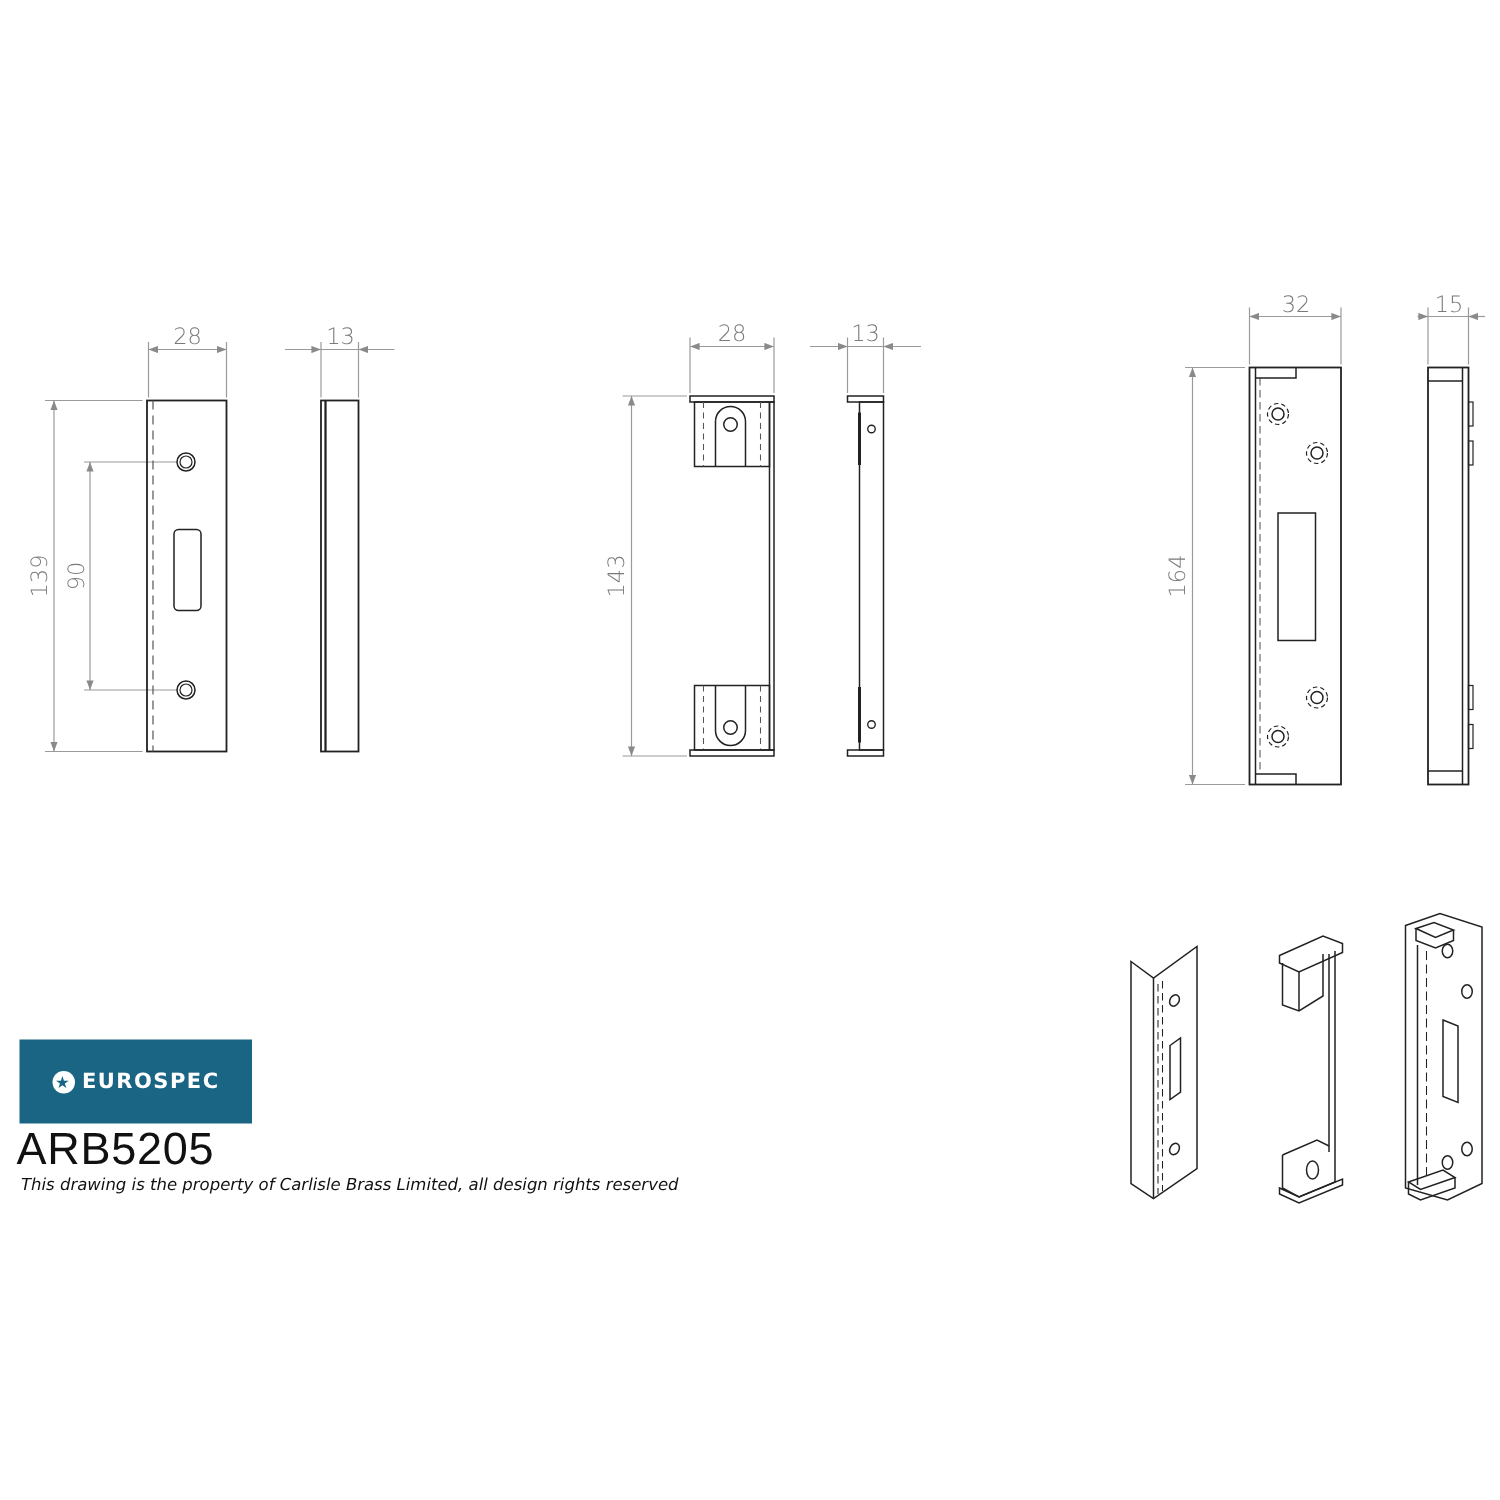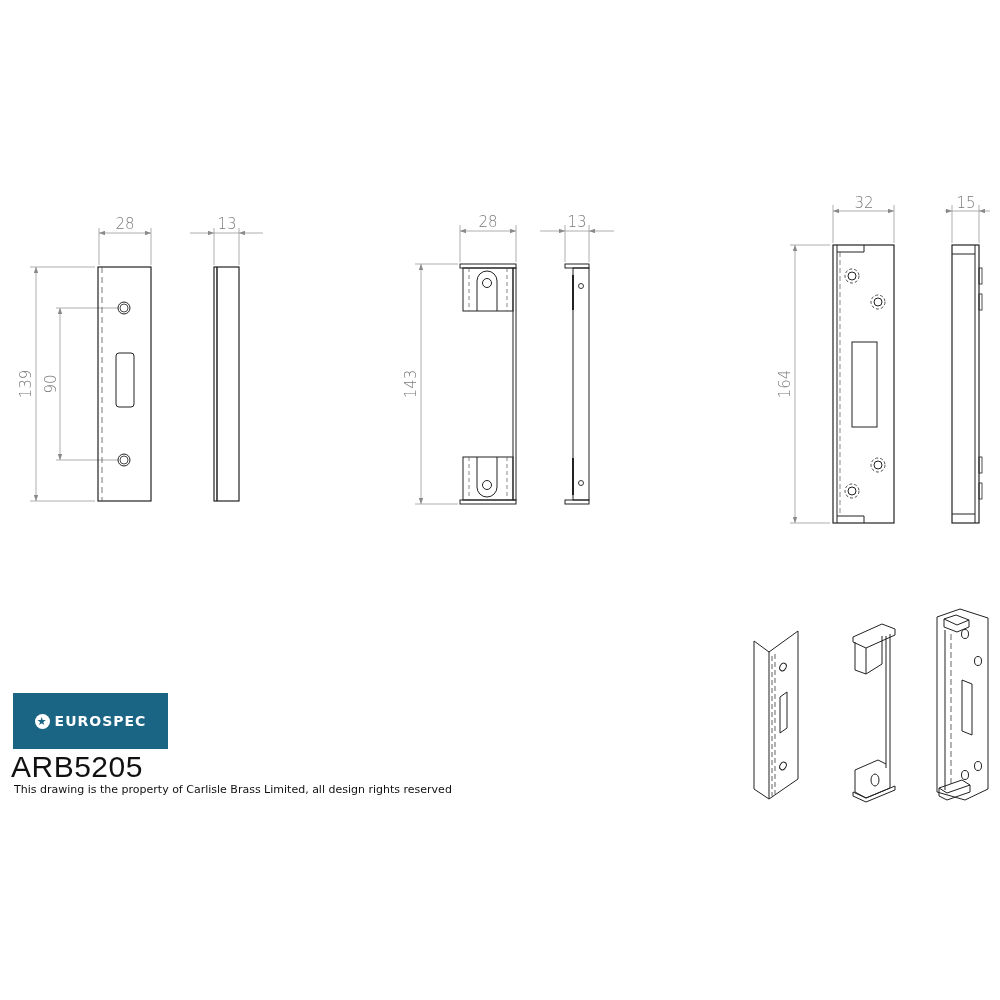--- a/index.html
+++ b/index.html
@@ -7,21 +7,21 @@
   svg.drawing { position:absolute; left:0; top:0; }
   .dimtxt { font-family:"DejaVu Sans", sans-serif; font-size:15px; fill:#7a7a7a; font-weight:300; }
   .logo {
     position:absolute; left:13px; top:693px; width:155px; height:56px;
     background:#1b6584; display:flex; align-items:center; justify-content:center;
     color:#fff; font-family:"DejaVu Sans", sans-serif; font-weight:bold; font-size:14px; letter-spacing:1px;
   }
   .logo .star { display:inline-block; width:15px; height:15px; border-radius:50%; background:#fff; color:#1b6584;
     font-size:11px; line-height:15px; text-align:center; margin-right:5px; }
   .code { position:absolute; left:11px; top:750px; font-family:"Liberation Sans", sans-serif; font-size:30px; color:#111; letter-spacing:0.5px;text-align:center; }
-  .rights { position:absolute; left:14px; top:783px; font-family:"DejaVu Sans", sans-serif; font-size:11px; color:#111; }
+  .rights { position:absolute; left:14px; top:783px; font-family:"DejaVu Sans", sans-serif; font-size:11px; color:#111;font-style:italic; }
 </style>
 </head>
 <body>
 
 <svg class="drawing" width="1000" height="1000" viewBox="0 0 1000 1000" xmlns="http://www.w3.org/2000/svg">
   <defs>
     <marker id="arr" markerWidth="8" markerHeight="6" refX="8" refY="3" orient="auto-start-reverse">
       <path d="M0,0 L8,3 L0,6 z" fill="#8a8a8a"></path>
     </marker>
   </defs>

